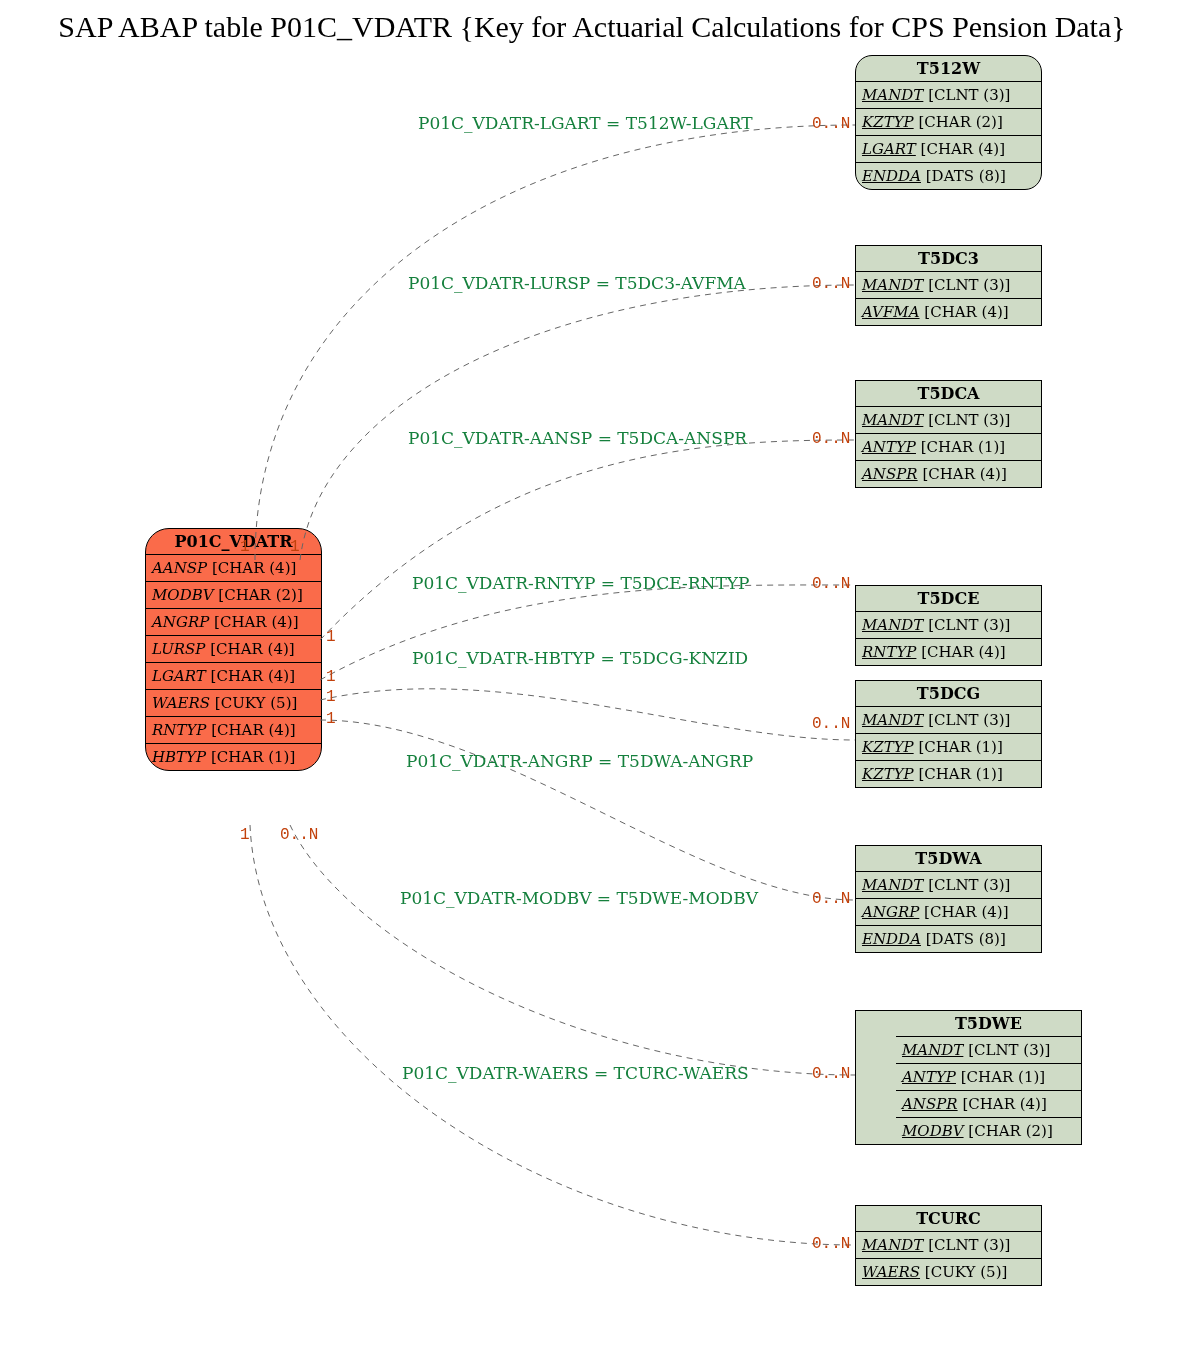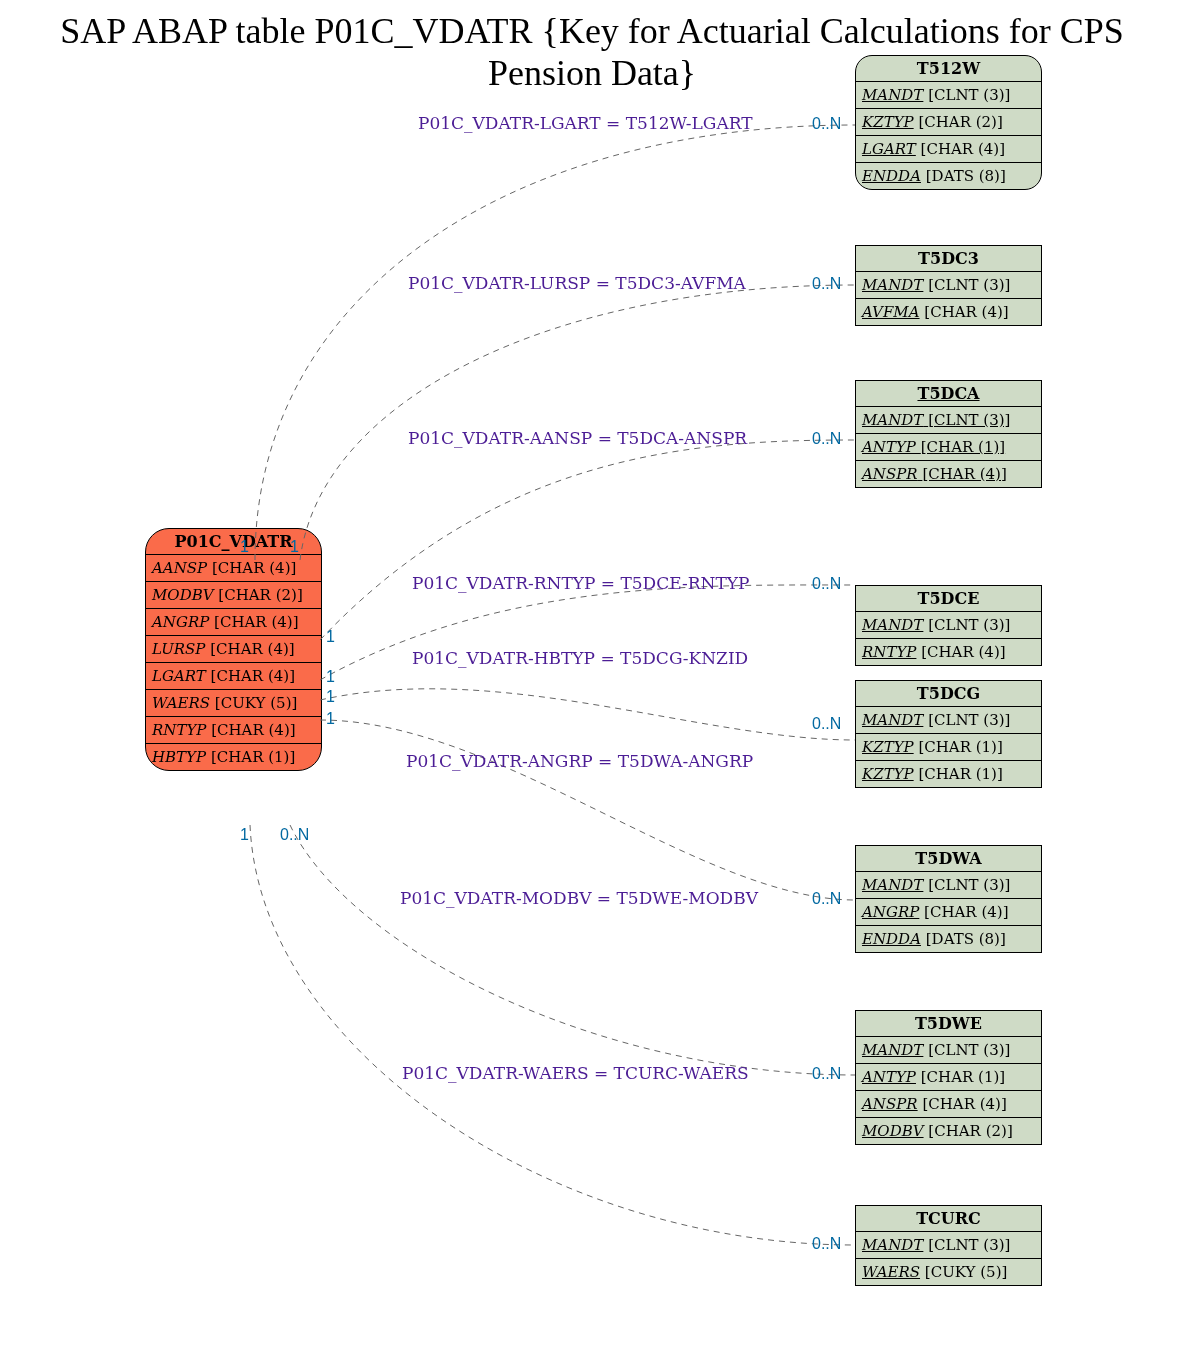--- a/index.html
+++ b/index.html
@@ -10,21 +10,21 @@
     width: 1184px;
     height: 1372px;
     position: relative;
   }
   .title {
     position: absolute;
     top: 10px;
     left: 0;
     right: 0;
     text-align: center;
-    font-size: 36px;
+    font-size: 30px;
     color: #000;
   }
   .entity {
     position: absolute;
     border: 1px solid #000;
     font-family: 'DejaVu Serif', Georgia, serif;
   }
   .entity .header {
     text-align: center;
     font-weight: bold;
@@ -56,29 +56,29 @@
   svg.connectors {
     position: absolute;
     top: 0; left: 0;
     width: 1184px;
     height: 1372px;
     pointer-events: none;
   }
   .edge-label {
     position: absolute;
     font-size: 17px;
-    color: #4c1d95;
+    color: #15803d;
     font-family: 'DejaVu Serif', Georgia, serif;
     white-space: nowrap;
   }
   .card-label {
     position: absolute;
     font-size: 16px;
-    color: #0369a1;
-    font-family: Liberation Sans, sans-serif;
+    color: #c2410c;
+    font-family: Liberation Mono, monospace;
   }
 </style>
 </head>
 <body>
 
 <div class="title">SAP ABAP table P01C_VDATR {Key for Actuarial Calculations for CPS Pension Data}</div>
 
 <div class="entity main-entity" style="left:145px; top:528px; width:175px;border-radius:24px;">
   <div class="header">P01C_VDATR</div>
   <div class="row"><span class="fn">AANSP</span> <span>[CHAR (4)]</span></div>
@@ -98,21 +98,21 @@
   <div class="row"><span class="fn ul">LGART</span> <span>[CHAR (4)]</span></div>
   <div class="row"><span class="fn ul">ENDDA</span> <span>[DATS (8)]</span></div>
 </div>
 
 <div class="entity ref-entity" style="left:855px; top:245px; width:185px;">
   <div class="header">T5DC3</div>
   <div class="row"><span class="fn ul">MANDT</span> <span>[CLNT (3)]</span></div>
   <div class="row"><span class="fn ul">AVFMA</span> <span>[CHAR (4)]</span></div>
 </div>
 
-<div class="entity ref-entity" style="left:855px; top:380px; width:185px;text-decoration:underline;">
+<div class="entity ref-entity" style="left:855px; top:380px; width:185px;">
   <div class="header">T5DCA</div>
   <div class="row"><span class="fn ul">MANDT</span> <span>[CLNT (3)]</span></div>
   <div class="row"><span class="fn ul">ANTYP</span> <span>[CHAR (1)]</span></div>
   <div class="row"><span class="fn ul">ANSPR</span> <span>[CHAR (4)]</span></div>
 </div>
 
 <div class="entity ref-entity" style="left:855px; top:545px; width:185px;margin-top:40px;">
   <div class="header">T5DCE</div>
   <div class="row"><span class="fn ul">MANDT</span> <span>[CLNT (3)]</span></div>
   <div class="row"><span class="fn ul">RNTYP</span> <span>[CHAR (4)]</span></div>
@@ -125,21 +125,21 @@
   <div class="row"><span class="fn ul">KZTYP</span> <span>[CHAR (1)]</span></div>
 </div>
 
 <div class="entity ref-entity" style="left:855px; top:845px; width:185px;">
   <div class="header">T5DWA</div>
   <div class="row"><span class="fn ul">MANDT</span> <span>[CLNT (3)]</span></div>
   <div class="row"><span class="fn ul">ANGRP</span> <span>[CHAR (4)]</span></div>
   <div class="row"><span class="fn ul">ENDDA</span> <span>[DATS (8)]</span></div>
 </div>
 
-<div class="entity ref-entity" style="left:855px; top:1010px; width:185px;">
+<div class="entity ref-entity" style="left:855px; top:1010px; width:185px;padding-left:40px;">
   <div class="header">T5DWE</div>
   <div class="row"><span class="fn ul">MANDT</span> <span>[CLNT (3)]</span></div>
   <div class="row"><span class="fn ul">ANTYP</span> <span>[CHAR (1)]</span></div>
   <div class="row"><span class="fn ul">ANSPR</span> <span>[CHAR (4)]</span></div>
   <div class="row"><span class="fn ul">MODBV</span> <span>[CHAR (2)]</span></div>
 </div>
 
 <div class="entity ref-entity" style="left:855px; top:1205px; width:185px;">
   <div class="header">TCURC</div>
   <div class="row"><span class="fn ul">MANDT</span> <span>[CLNT (3)]</span></div>

